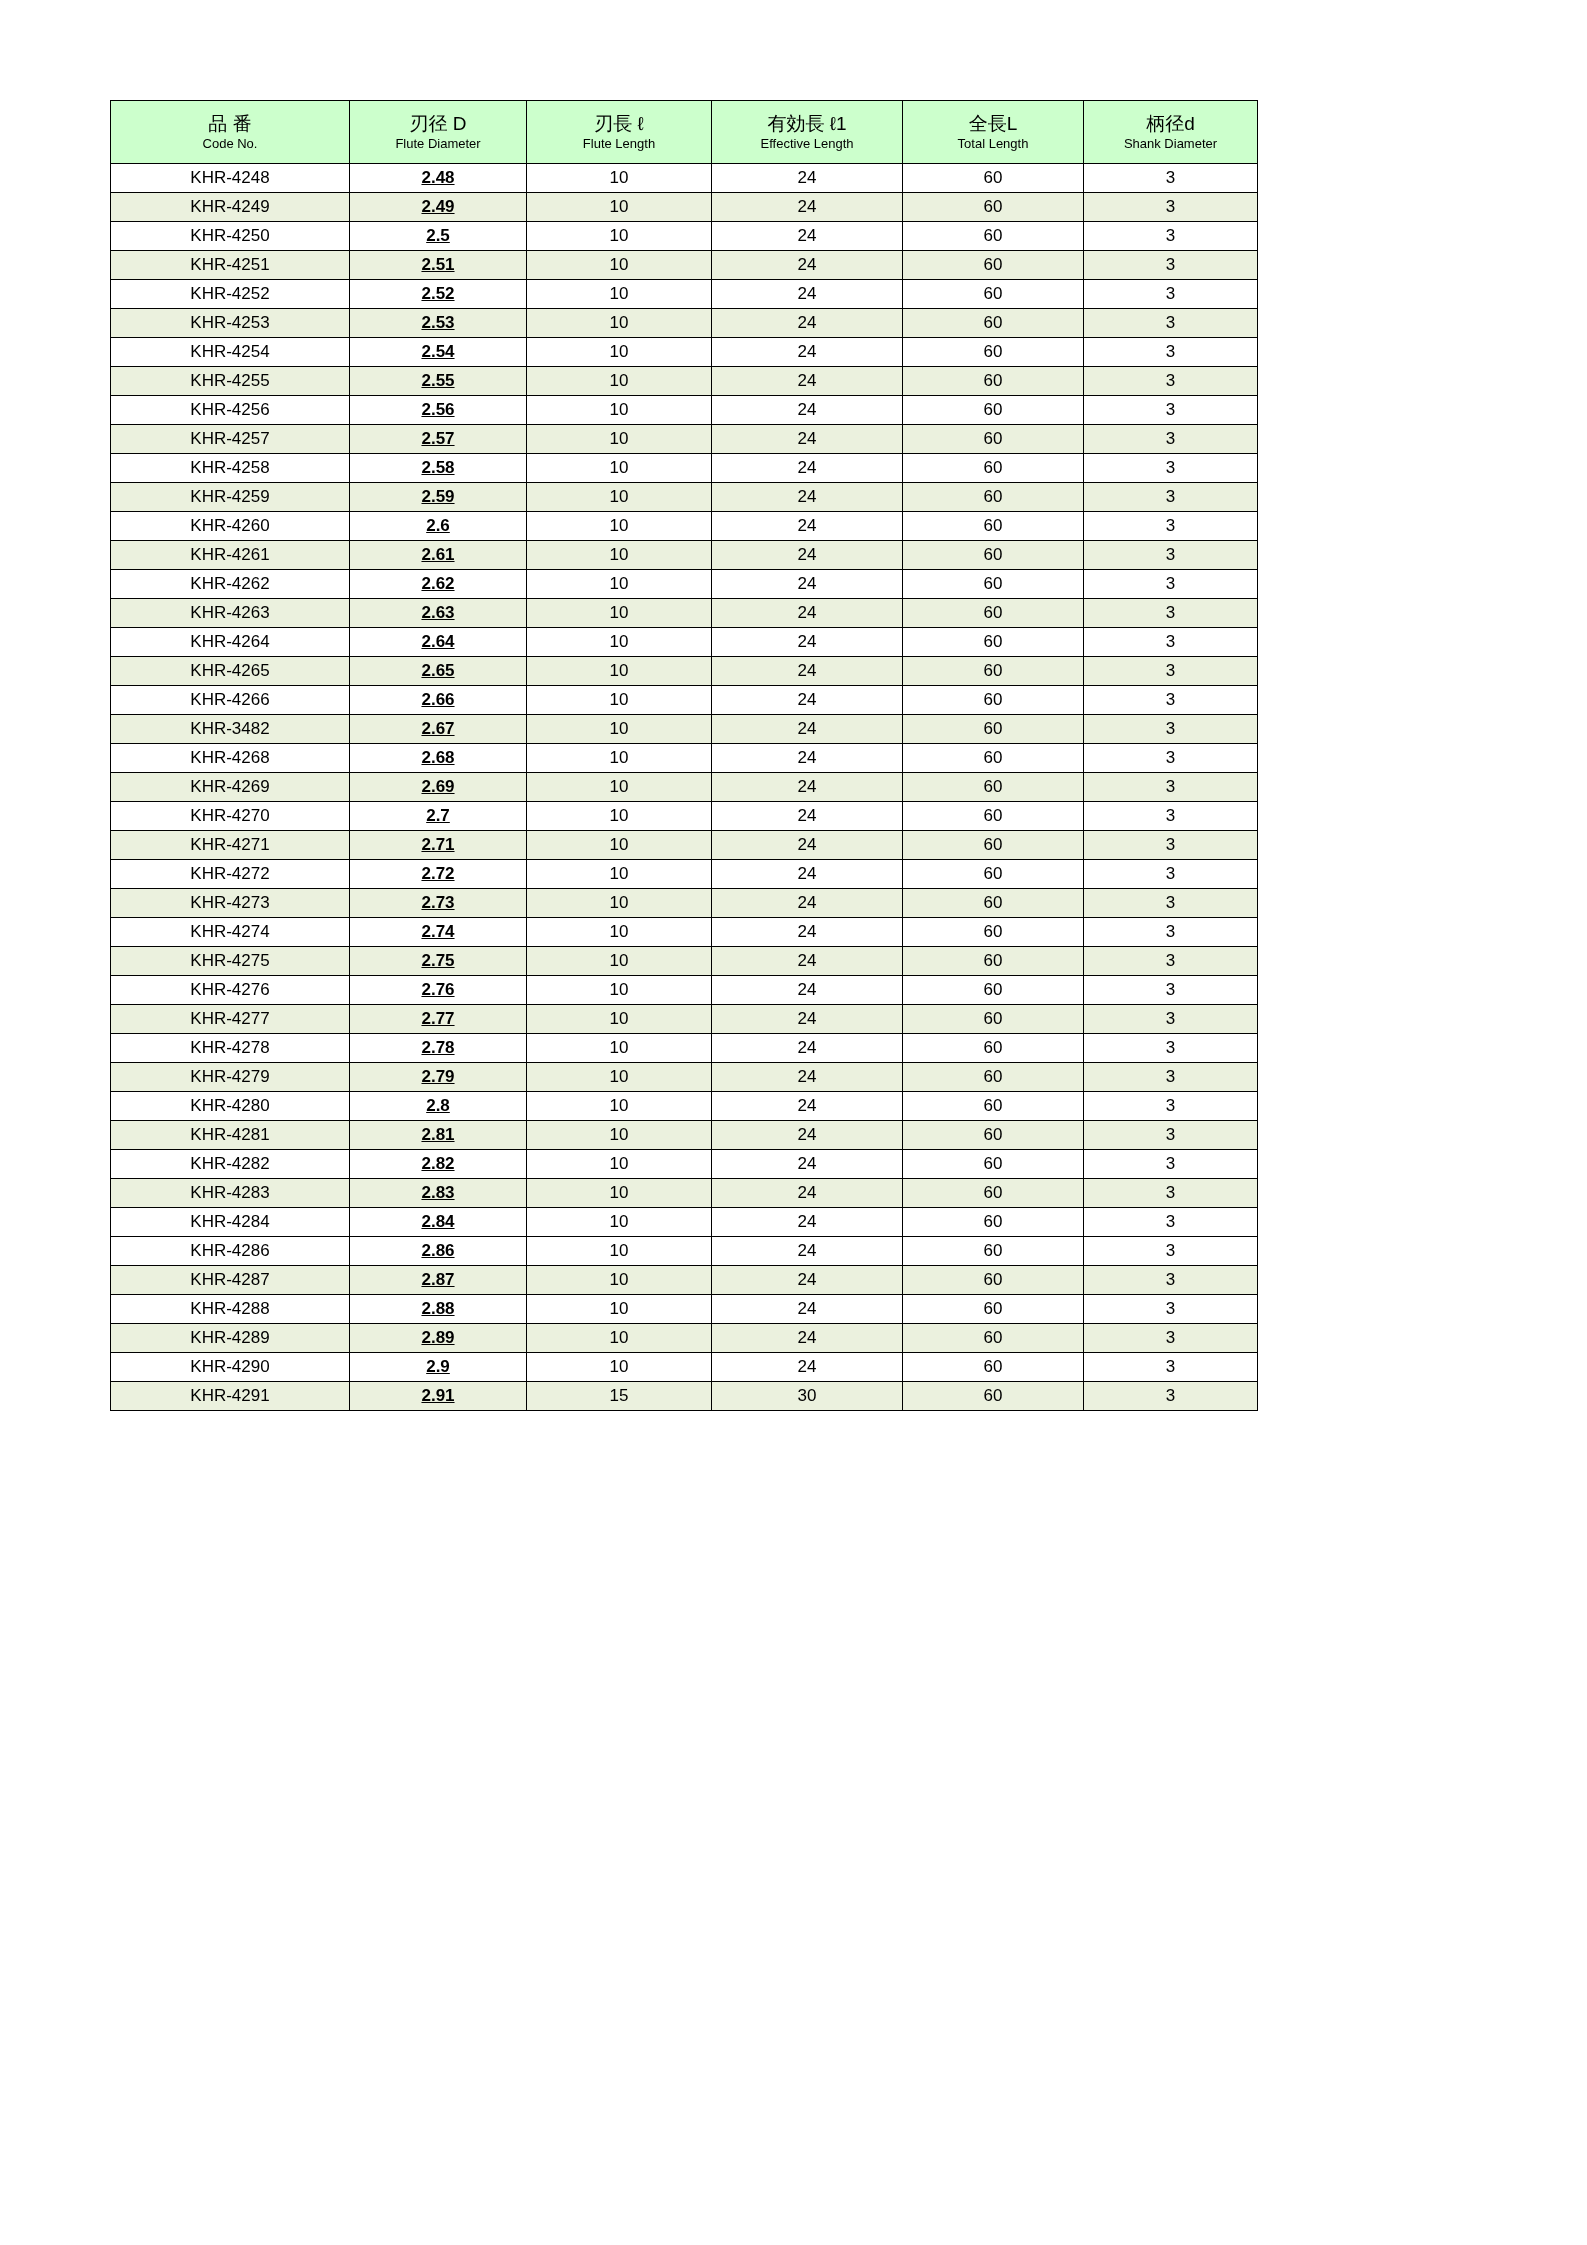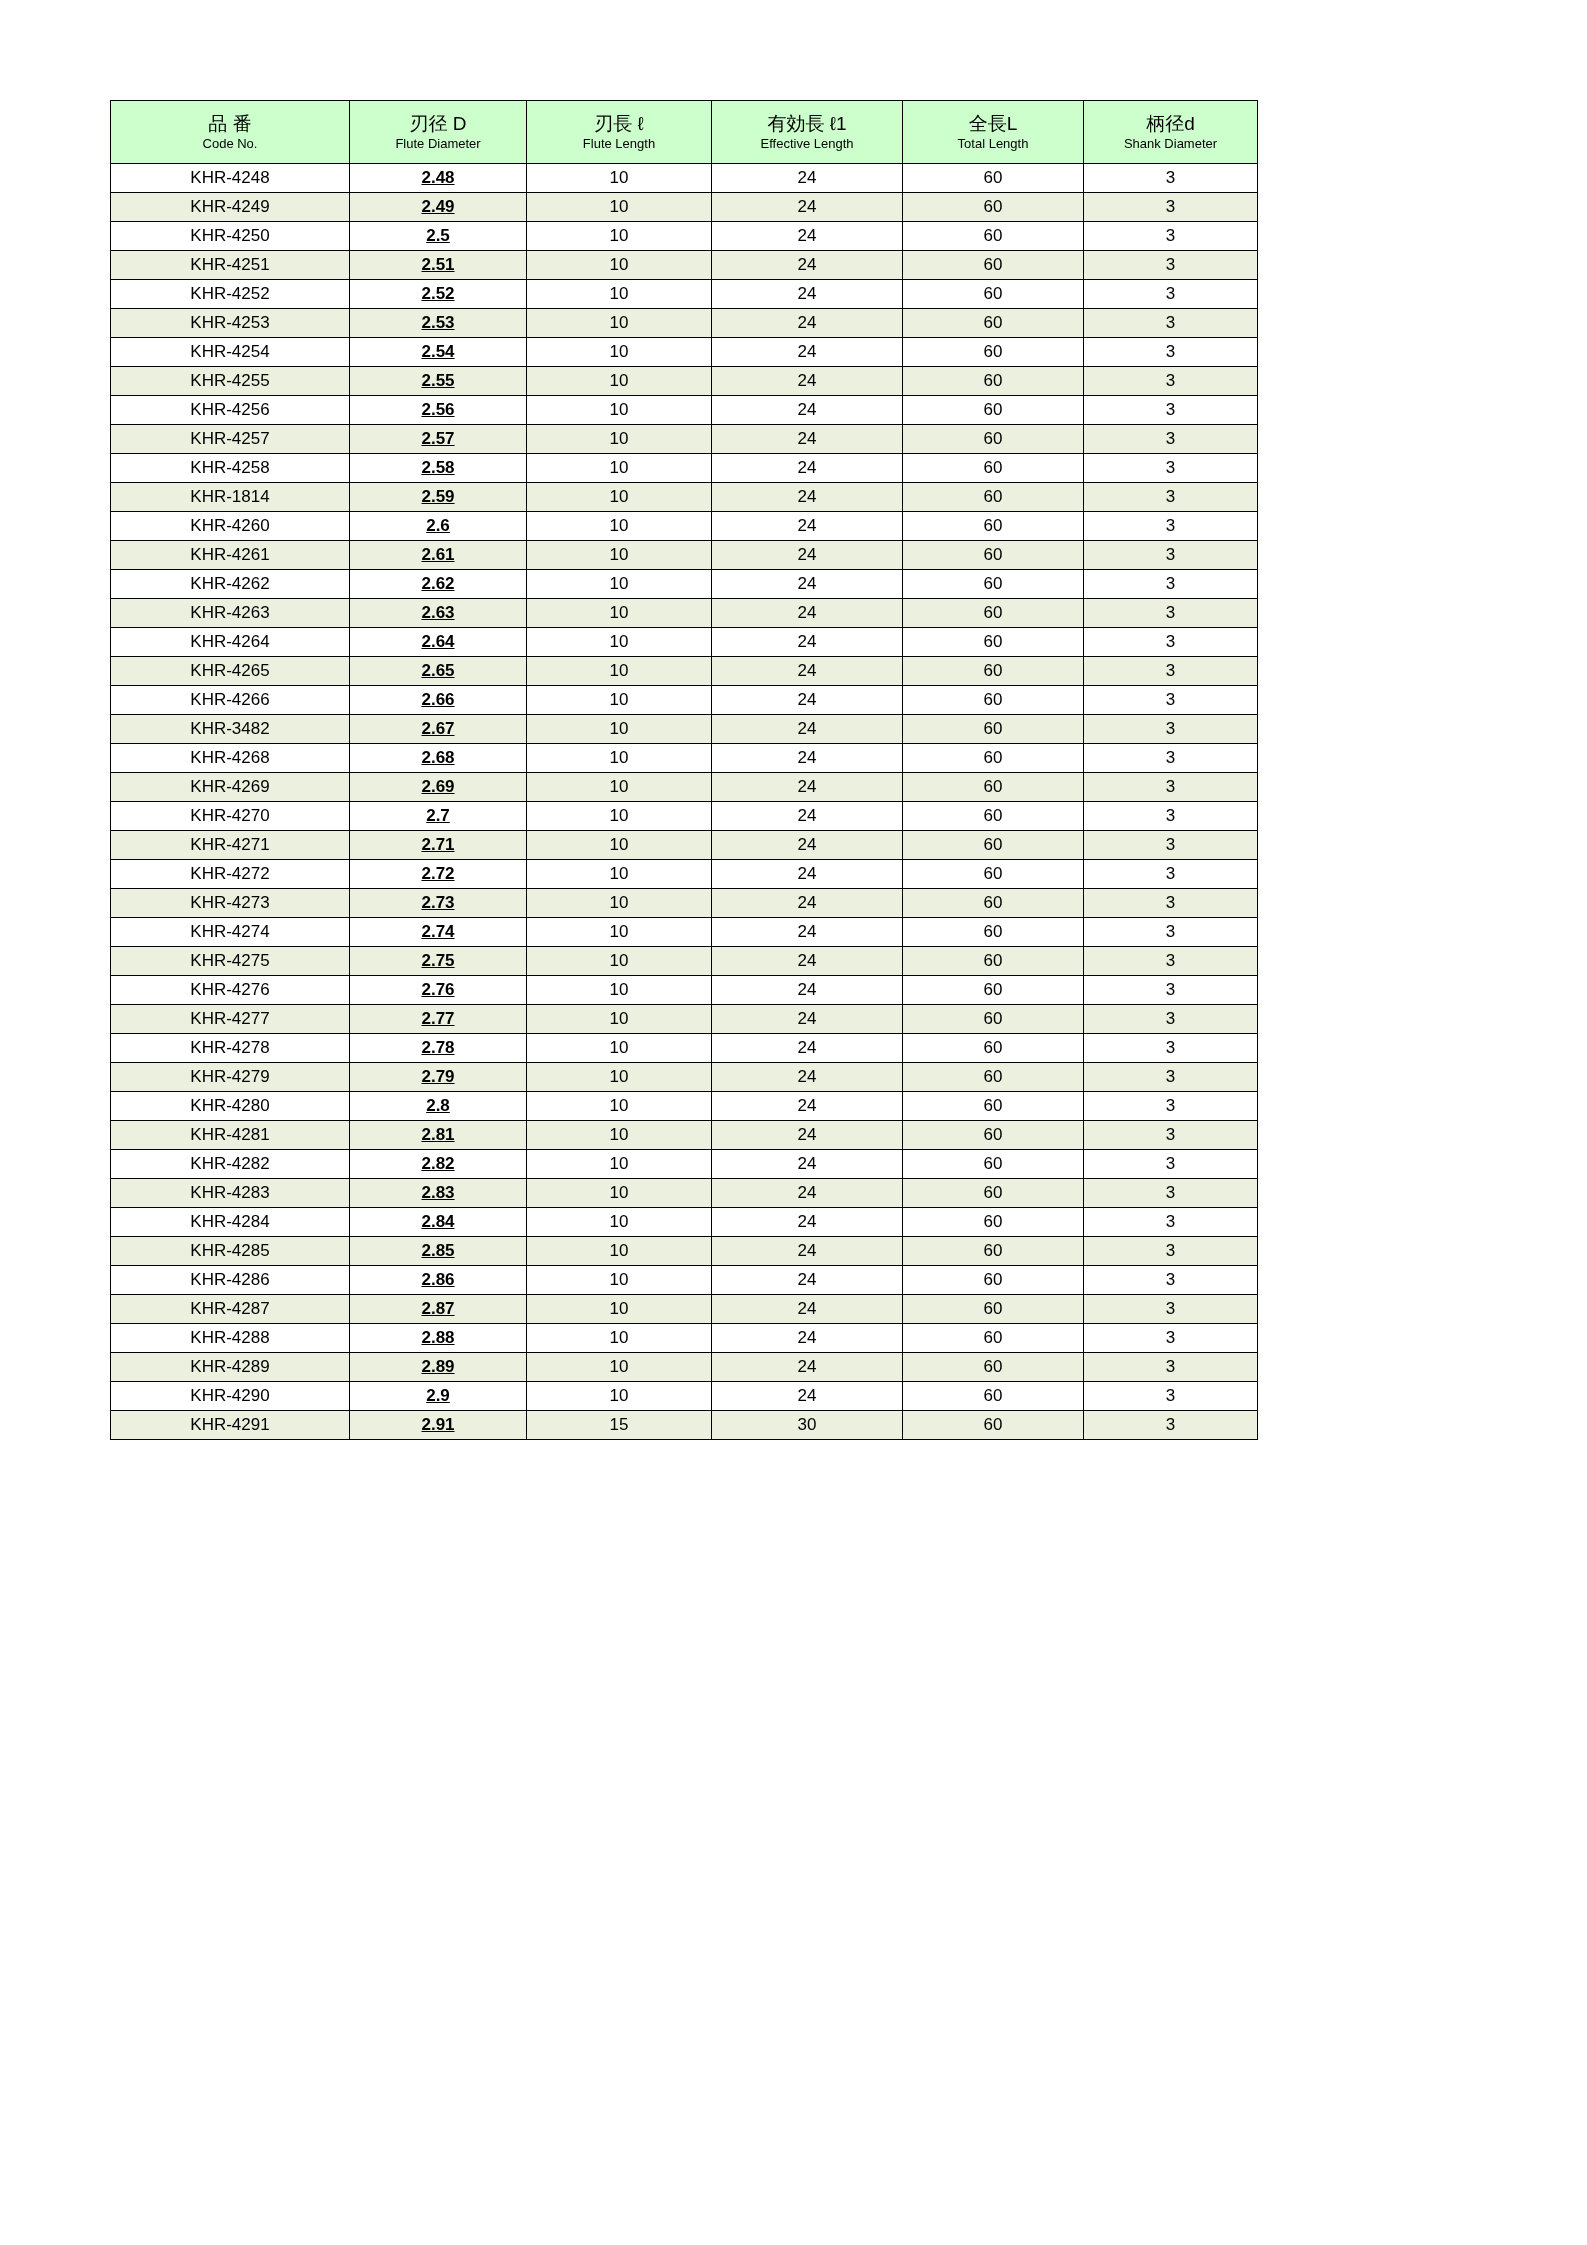--- a/index.html
+++ b/index.html
@@ -183,21 +183,21 @@
         </tr>
         <tr>
           <td>KHR-4258</td>
           <td class="bold">2.58</td>
           <td>10</td>
           <td>24</td>
           <td>60</td>
           <td>3</td>
         </tr>
         <tr class="alt">
-          <td>KHR-1814</td>
+          <td>KHR-4259</td>
           <td class="bold">2.59</td>
           <td>10</td>
           <td>24</td>
           <td>60</td>
           <td>3</td>
         </tr>
         <tr>
           <td>KHR-4260</td>
           <td class="bold">2.6</td>
           <td>10</td>
@@ -385,28 +385,20 @@
           <td>KHR-4283</td>
           <td class="bold">2.83</td>
           <td>10</td>
           <td>24</td>
           <td>60</td>
           <td>3</td>
         </tr>
         <tr>
           <td>KHR-4284</td>
           <td class="bold">2.84</td>
-          <td>10</td>
-          <td>24</td>
-          <td>60</td>
-          <td>3</td>
-        </tr>
-        <tr class="alt">
-          <td>KHR-4285</td>
-          <td class="bold">2.85</td>
           <td>10</td>
           <td>24</td>
           <td>60</td>
           <td>3</td>
         </tr>
         <tr>
           <td>KHR-4286</td>
           <td class="bold">2.86</td>
           <td>10</td>
           <td>24</td>

